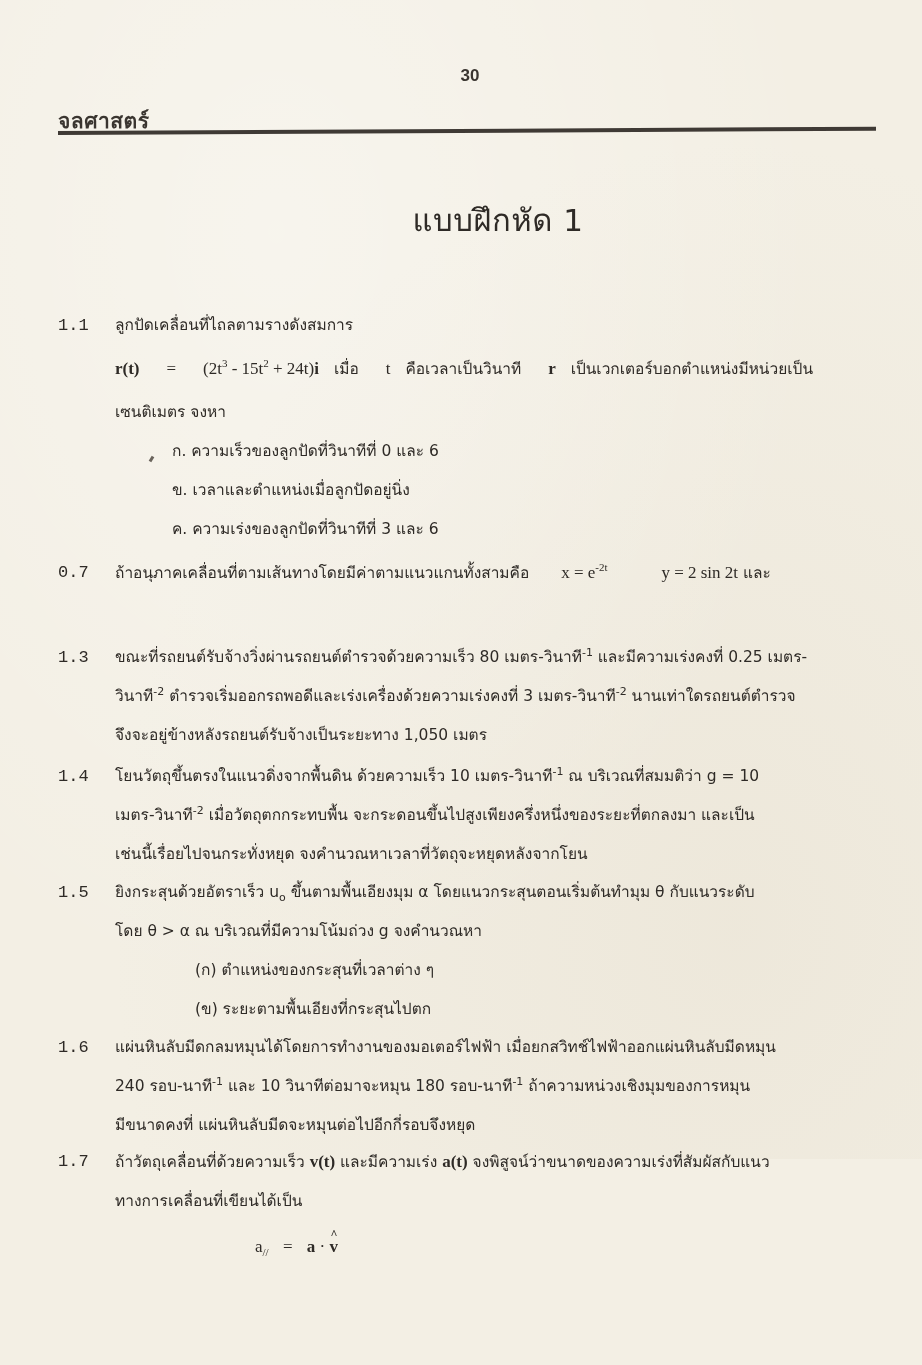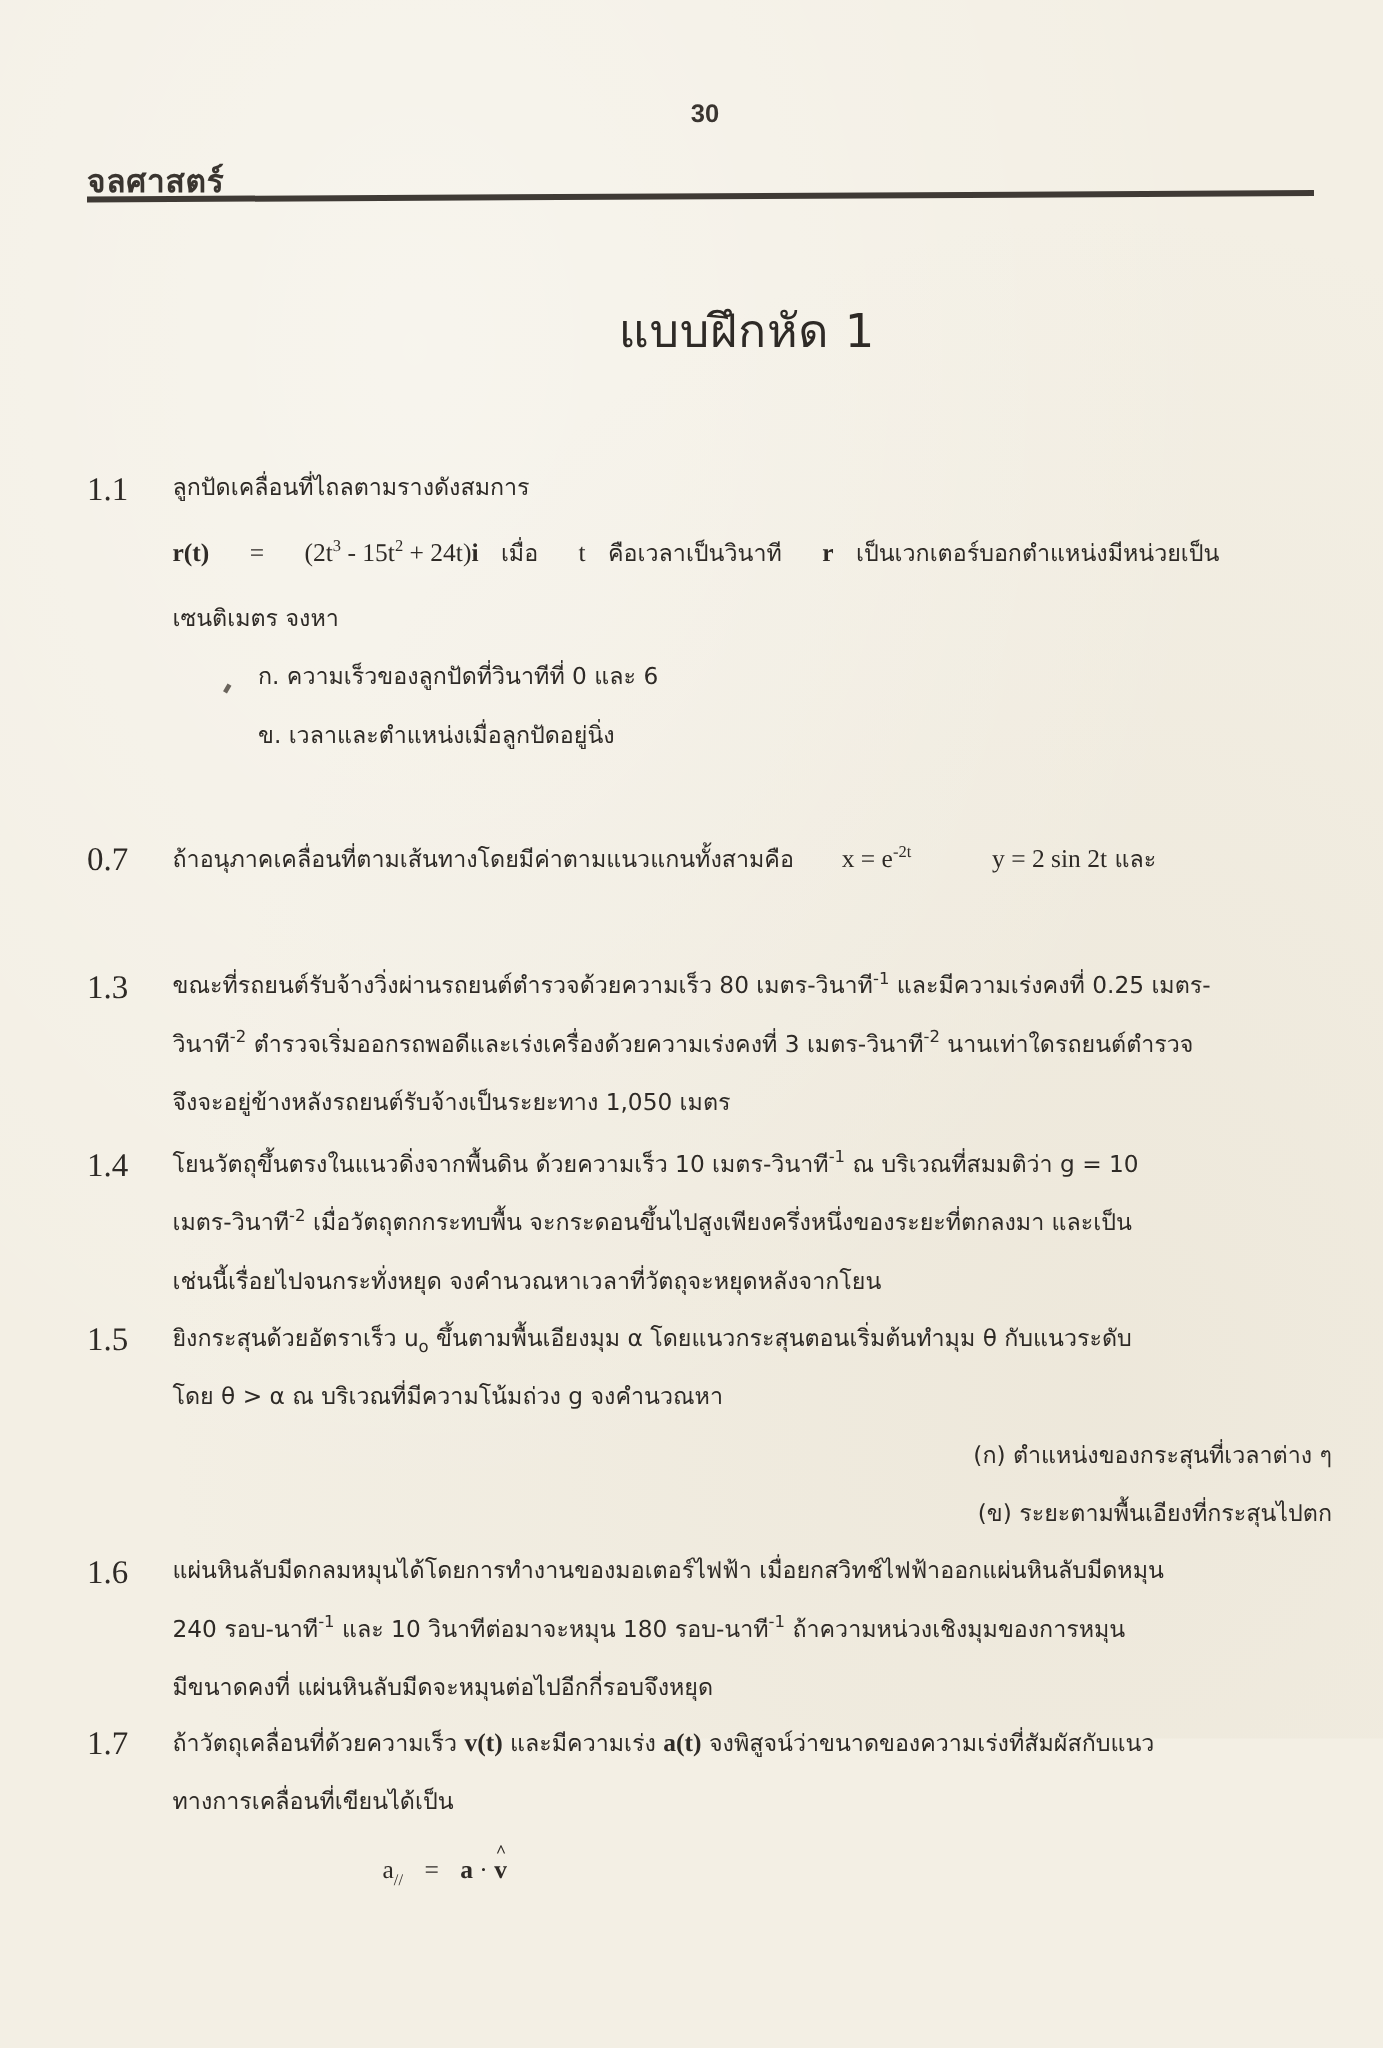--- a/index.html
+++ b/index.html
@@ -75,22 +75,22 @@
       font-family: "DejaVu Sans", sans-serif;
       font-size: 15.5px;
       line-height: 39px;
       color: #2e2a26;
     }
     .problem .num {
       position: absolute;
       left: 0;
       top: 0;
       width: 50px;
-      font-family: Liberation Serif, serif;
-      font-size: 22px;
+      font-family: Liberation Mono, monospace;
+      font-size: 17px;
     }
     .problem .body {
       margin-left: 57px;
     }
     .line { display: block; white-space: nowrap; }
     .math {
       font-family: "Liberation Serif", serif;
       font-size: 17px;
     }
     .math b { font-weight: bold; }
@@ -141,20 +141,21 @@
         <span class="gap"></span><span>เมื่อ</span>
         <span class="gap-lg"></span><span class="math">t</span>
         <span class="gap"></span><span>คือเวลาเป็นวินาที</span>
         <span class="gap-lg"></span><span class="math"><b>r</b></span>
         <span class="gap"></span><span>เป็นเวกเตอร์บอกตำแหน่งมีหน่วยเป็น</span>
       </span>
       <span class="line" style="margin-top:4px;">เซนติเมตร จงหา</span>
       <div style="margin-left:57px;">
         <span class="sub-item">ก. ความเร็วของลูกปัดที่วินาทีที่ 0 และ 6</span>
         <span class="sub-item">ข. เวลาและตำแหน่งเมื่อลูกปัดอยู่นิ่ง</span>
+        <span class="sub-item">ค. ความเร่งของลูกปัดที่วินาทีที่ 3 และ 6</span>
       </div>
     </div>
   </div>
   <div class="stray-mark"></div>
 
   <div class="problem" style="top:553px;">
     <span class="num">0.7</span>
     <div class="body">
       <span class="line">
         <span>ถ้าอนุภาคเคลื่อนที่ตามเส้นทางโดยมีค่าตามแนวแกนทั้งสามคือ</span>
@@ -183,21 +184,21 @@
       <span class="line"><span>เมตร-วินาที</span><sup>-2</sup><span> เมื่อวัตถุตกกระทบพื้น จะกระดอนขึ้นไปสูงเพียงครึ่งหนึ่งของระยะที่ตกลงมา และเป็น</span></span>
       <span class="line">เช่นนี้เรื่อยไปจนกระทั่งหยุด จงคำนวณหาเวลาที่วัตถุจะหยุดหลังจากโยน</span>
     </div>
   </div>
 
   <div class="problem" style="top:873px;">
     <span class="num">1.5</span>
     <div class="body">
       <span class="line"><span>ยิงกระสุนด้วยอัตราเร็ว u</span><sub>o</sub><span> ขึ้นตามพื้นเอียงมุม α โดยแนวกระสุนตอนเริ่มต้นทำมุม θ กับแนวระดับ</span></span>
       <span class="line">โดย θ &gt; α ณ บริเวณที่มีความโน้มถ่วง g   จงคำนวณหา</span>
-      <div style="margin-left:80px;text-align:right;">
+      <div style="margin-left:80px;">
         <span class="sub-item">(ก) ตำแหน่งของกระสุนที่เวลาต่าง ๆ</span>
         <span class="sub-item">(ข) ระยะตามพื้นเอียงที่กระสุนไปตก</span>
       </div>
     </div>
   </div>
 
   <div class="problem" style="top:1028px;">
     <span class="num">1.6</span>
     <div class="body">
       <span class="line">แผ่นหินลับมีดกลมหมุนได้โดยการทำงานของมอเตอร์ไฟฟ้า เมื่อยกสวิทช์ไฟฟ้าออกแผ่นหินลับมีดหมุน</span>

